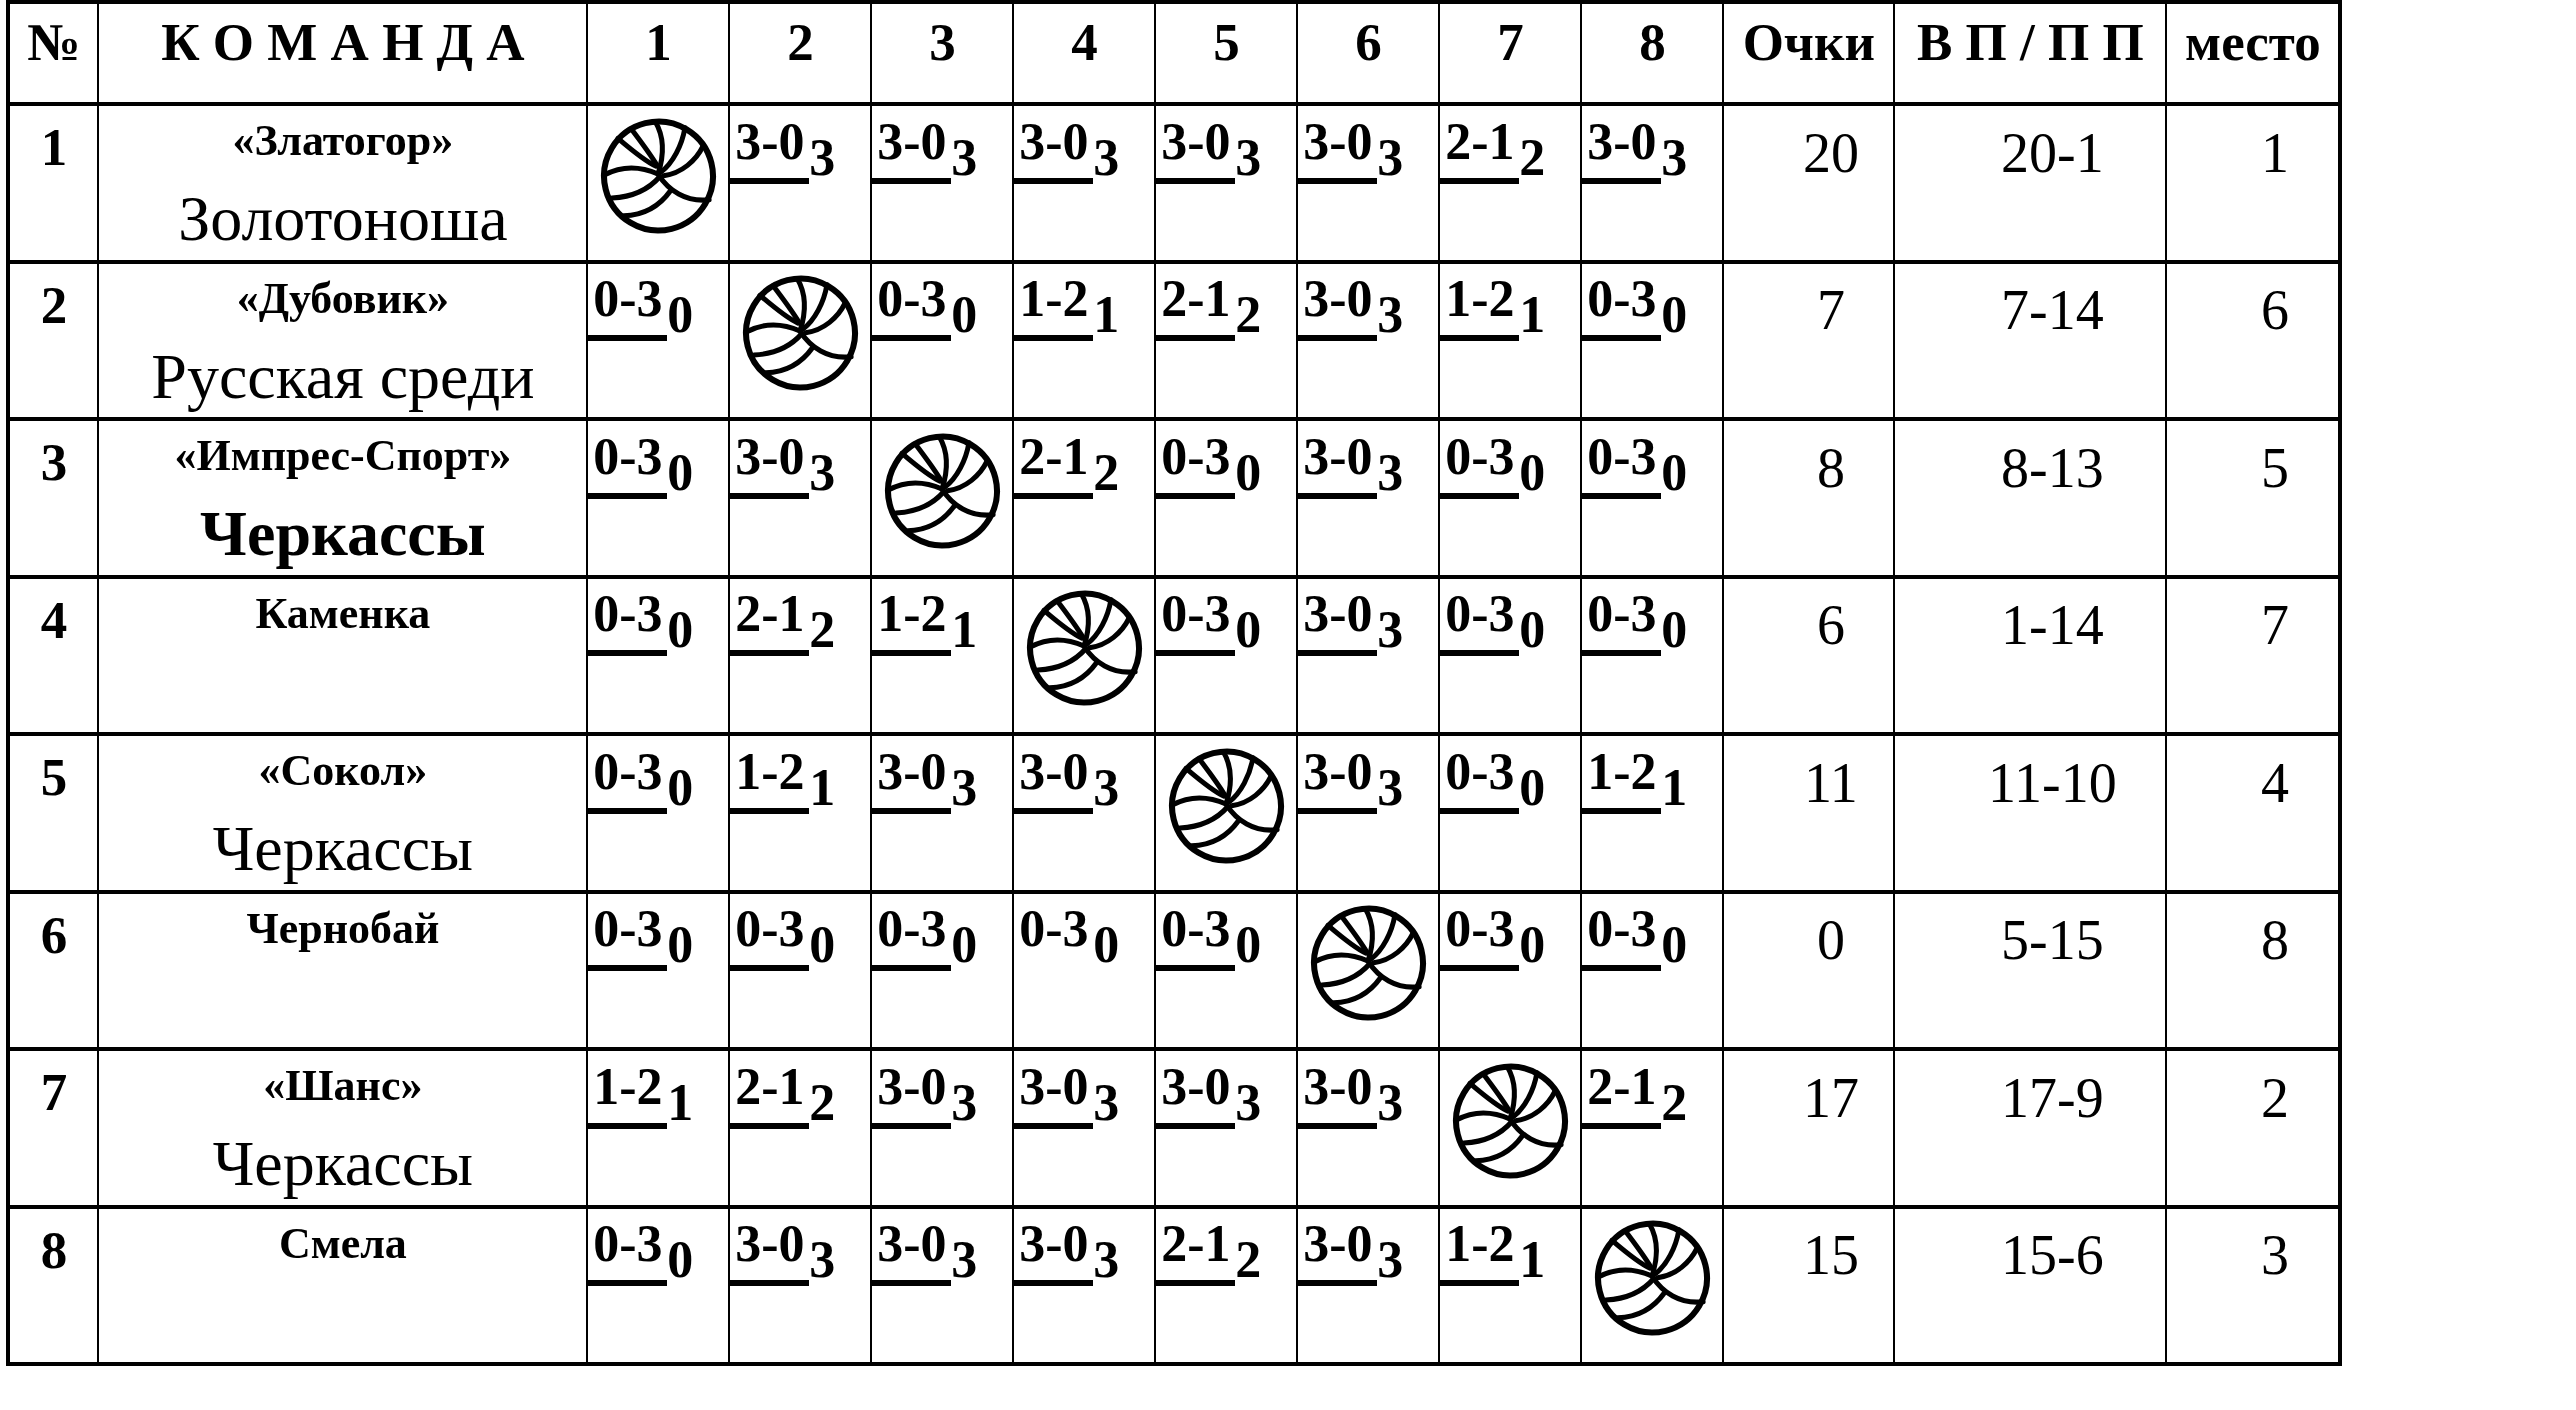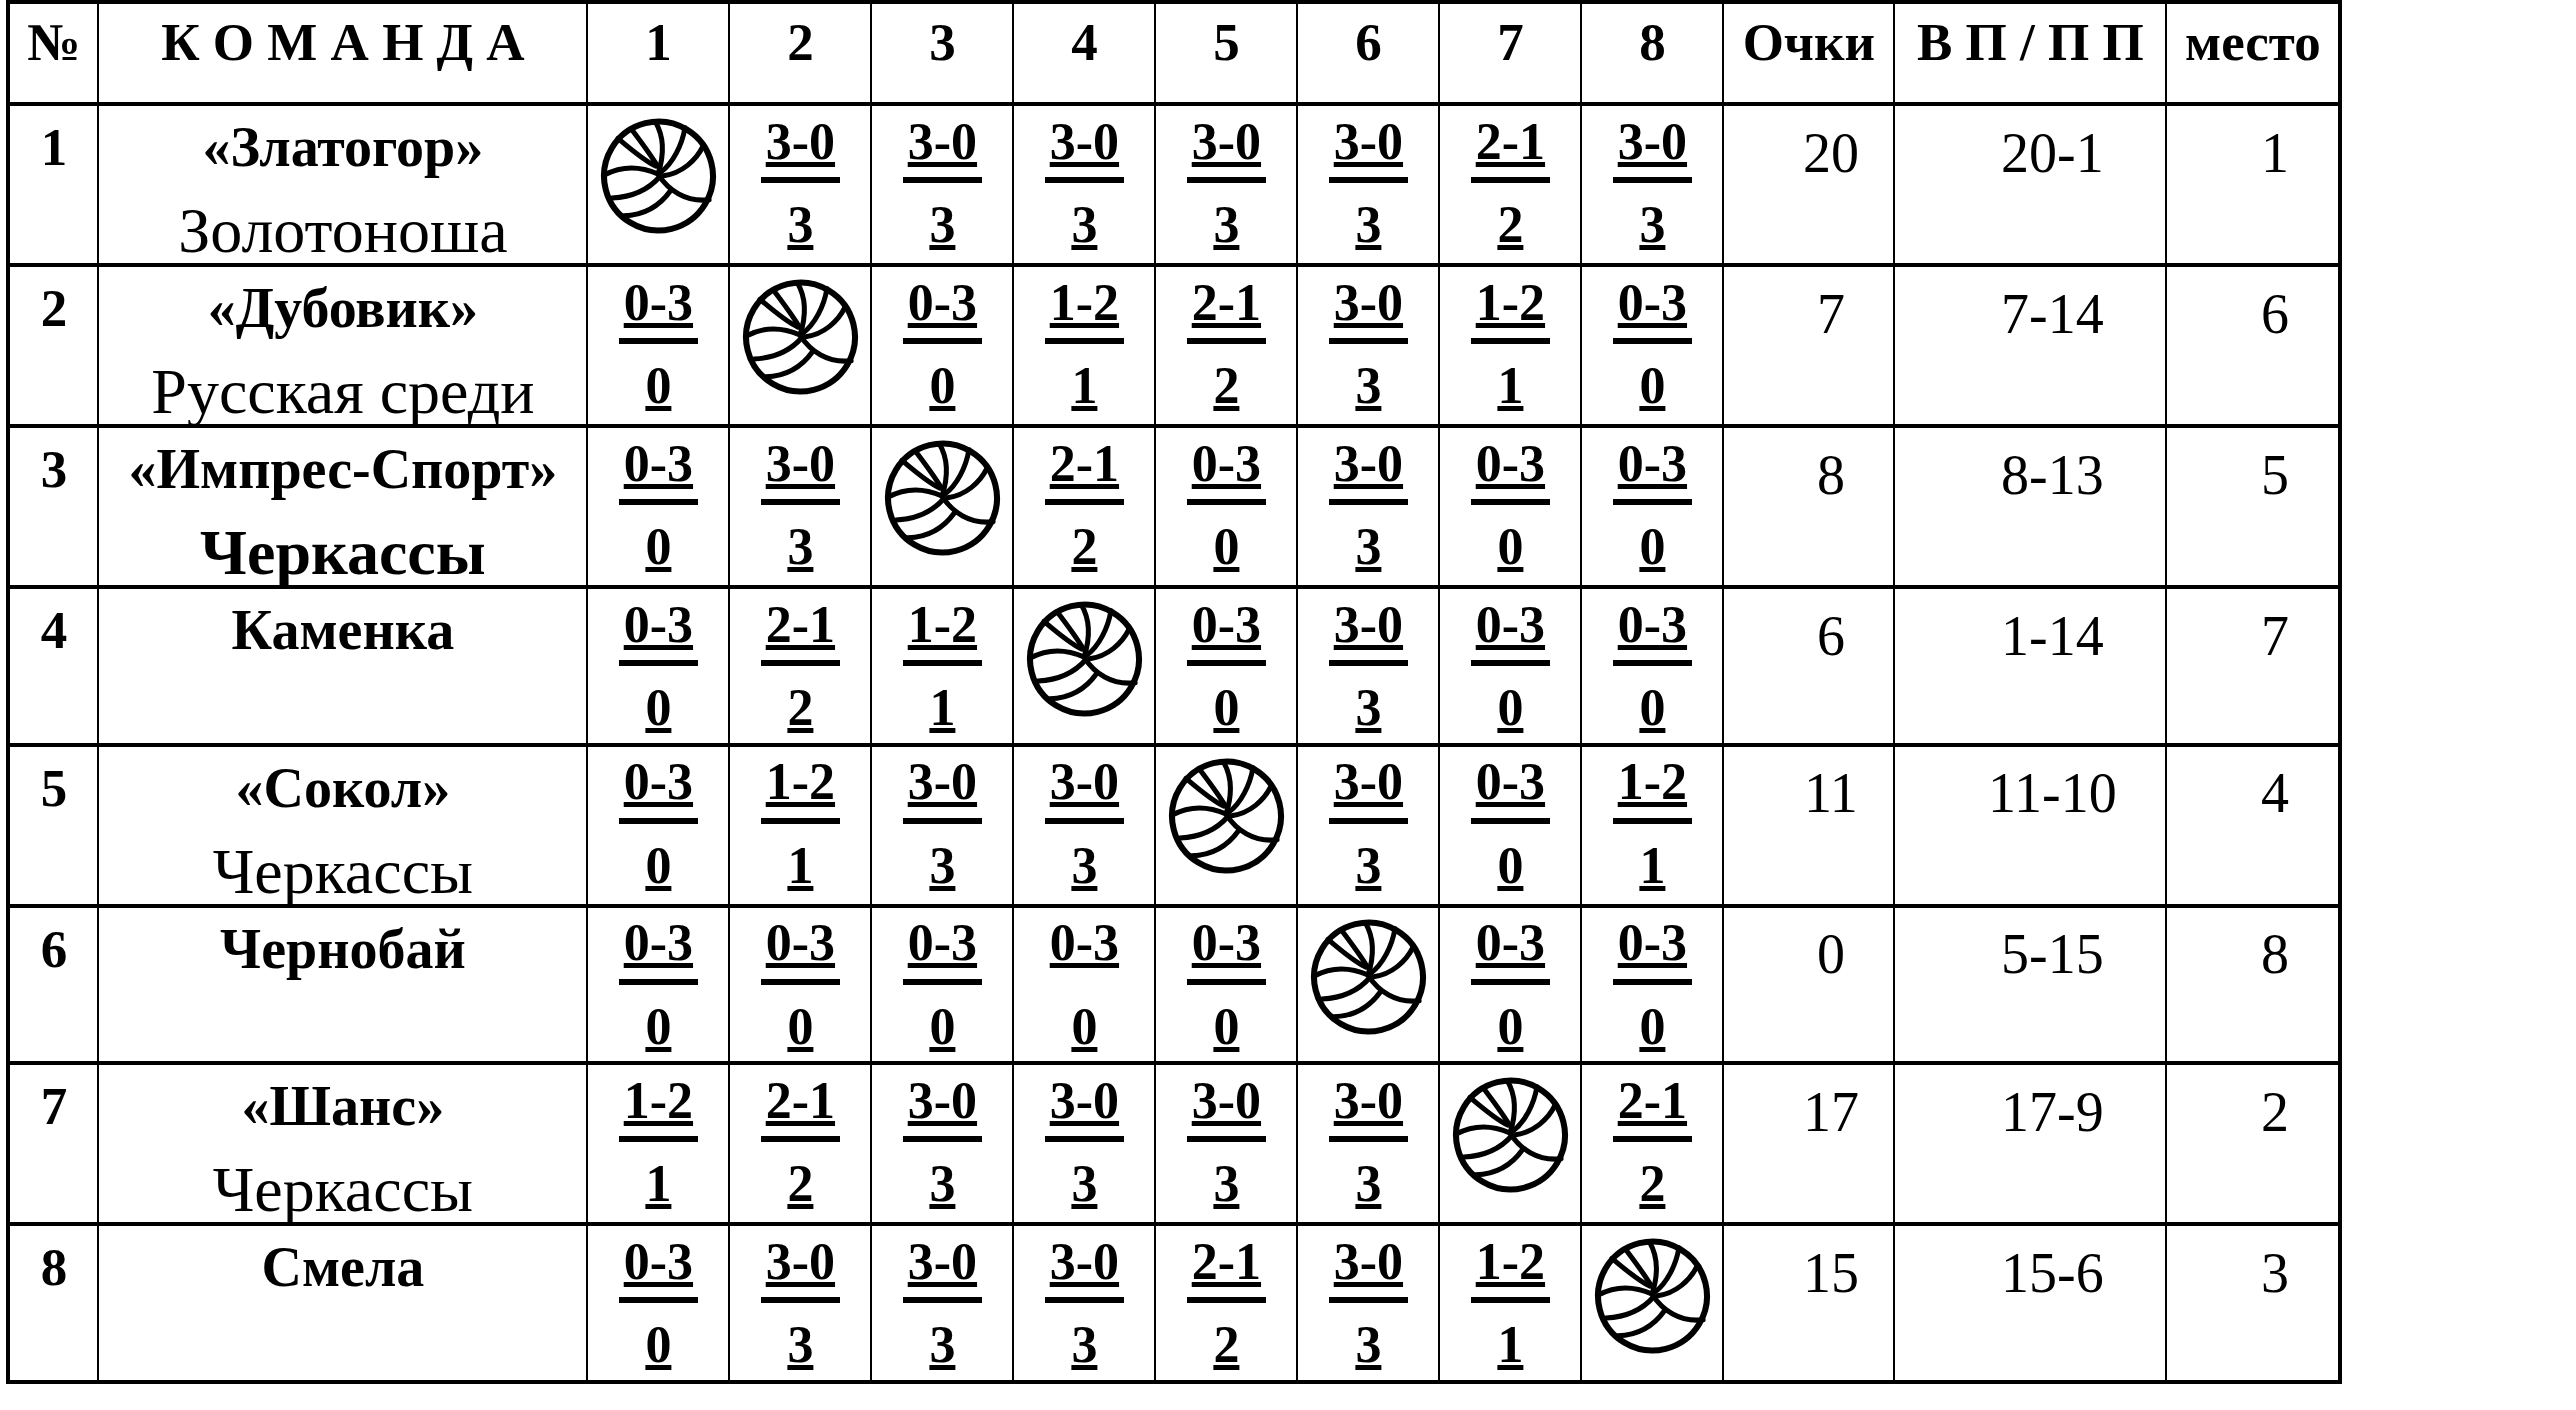--- a/index.html
+++ b/index.html
@@ -38,24 +38,24 @@
     font-size:53px;
     font-weight:bold;
     padding-top:8px;
     white-space:pre;
   }
   td{height:139px;}
   .row-num{
     font-size:53px;font-weight:bold;padding-top:11.3px;
   }
   .team-cell{padding-top:13px;}
-  .team-name{font-size:56px;font-weight:bold;line-height:1;}
+  .team-name{font-size:44px;font-weight:bold;line-height:1;}
   .team-city{font-size:64px;line-height:1;margin-top:24px;font-weight:normal;}
   .team-city.bold{font-weight:bold;}
-  .sc{padding-top:9.7px;display:flex;flex-direction:column;align-items:center;text-decoration:underline;}
+  .sc{padding-top:9.7px;display:flex;align-items:center;}
   .s-top{font-size:52px;font-weight:bold;line-height:1;padding:0 4.8px;}
   .s-top.ul{border-bottom:6.4px solid #000;padding-bottom:9.7px;}
   .s-top.nul{padding-bottom:16px;}
   .s-bot{font-size:52px;font-weight:bold;line-height:1;margin-top:16px;}
   .pts,.wl,.place{font-size:56px;font-weight:normal;padding-top:14.5px;padding-left:44px;}
   .ballwrap{height:139px;display:flex;align-items:center;justify-content:center;}
   svg.ball{width:121px;height:150px;}
 </style>
 </head>
 <body>

